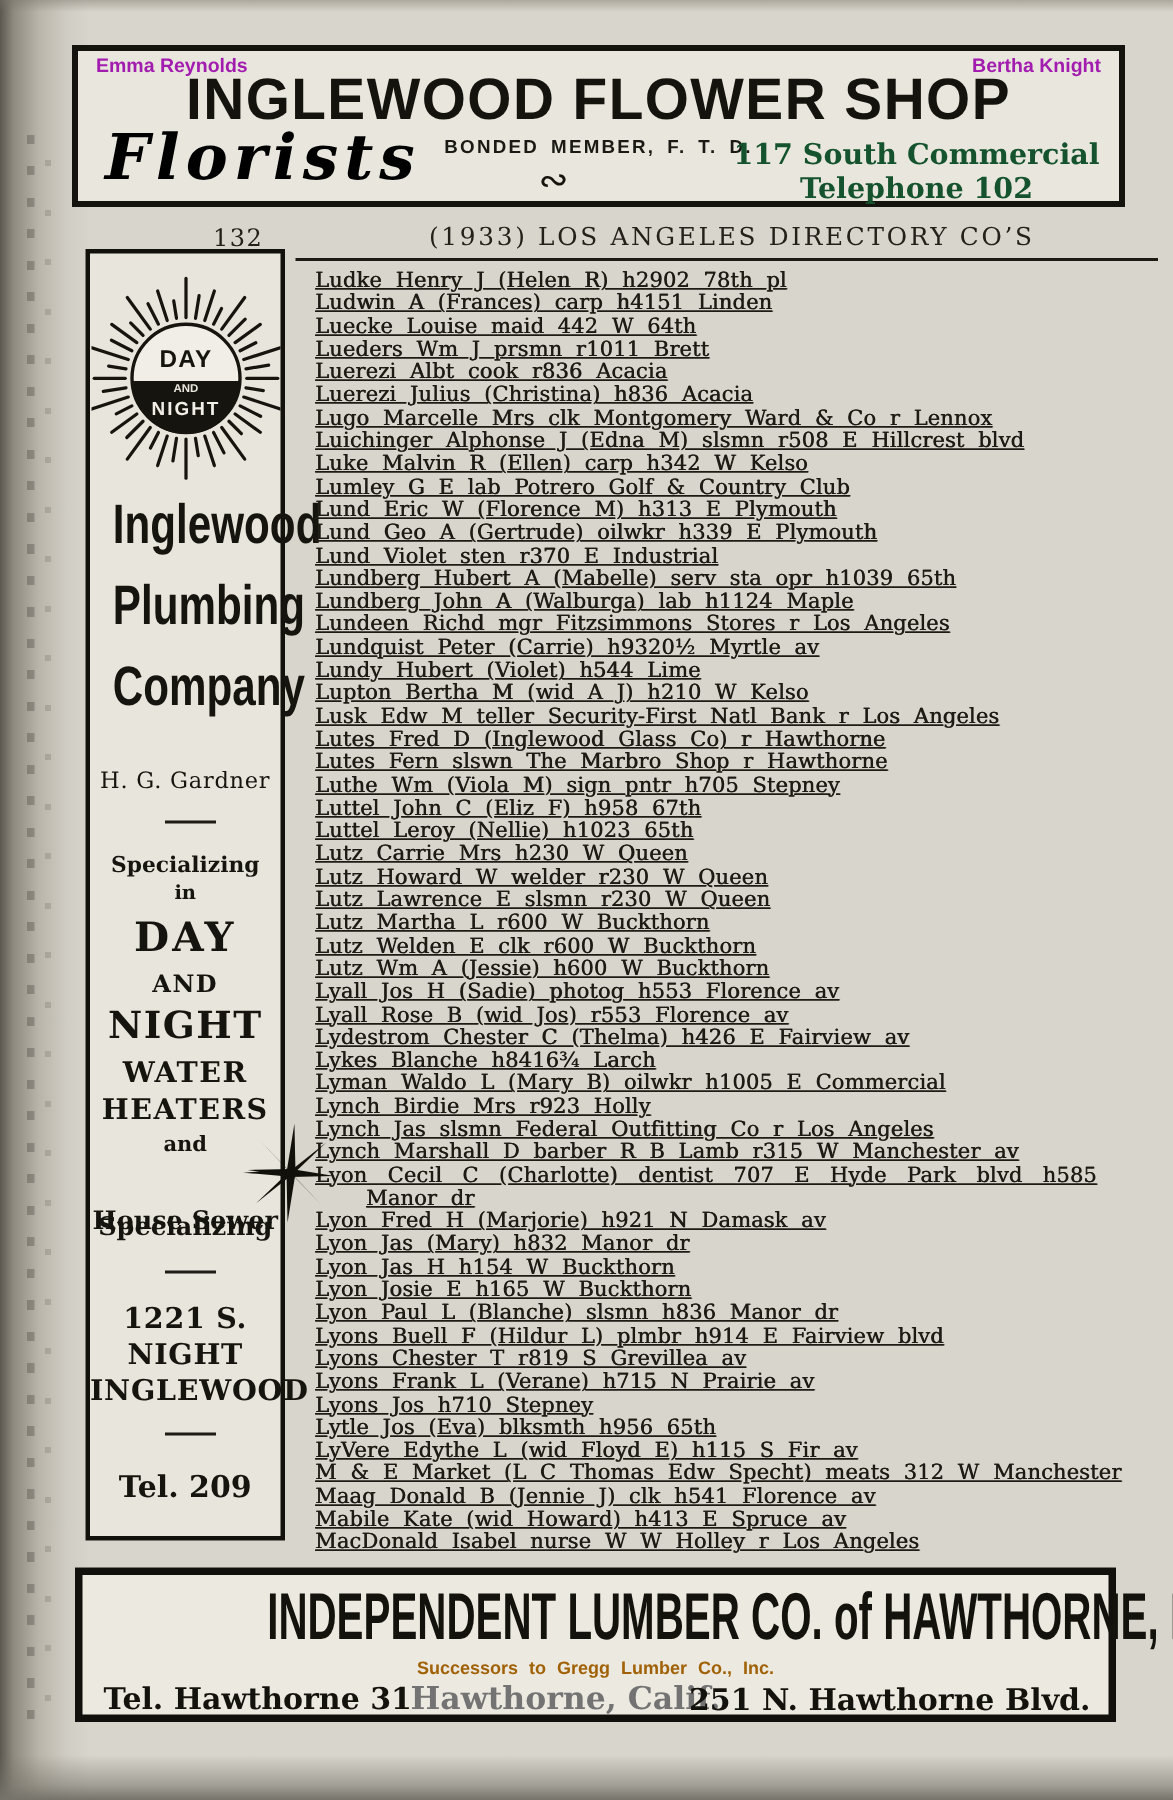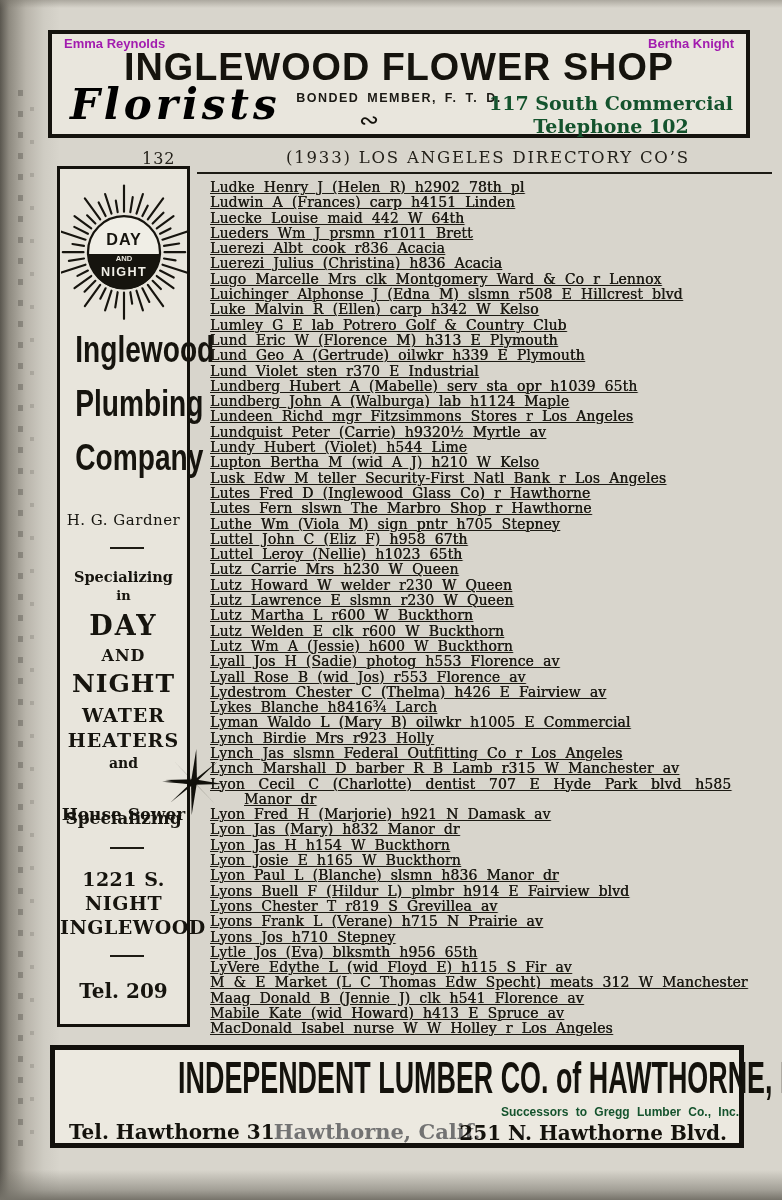--- a/index.html
+++ b/index.html
@@ -103,22 +103,22 @@
   .bottom-ad{
     position:absolute;left:50px;top:1045px;width:694px;height:103px;box-sizing:border-box;
     background:#ece9e0;border:5px solid #12100c;
   }
   .lumber-title{
     position:absolute;top:4px;left:0;right:0;text-align:center;
     font:bold 42px "Liberation Sans",sans-serif;color:#14120c;
     transform:scaleX(.64) scaleY(1.05);white-space:nowrap;
   }
   .lumber-succ{
-    position:absolute;top:55px;left:0;right:0;text-align:right;
-    font:bold 12px "Liberation Sans",sans-serif;color:#14532d;word-spacing:4px;
+    position:absolute;top:55px;left:0;right:0;text-align:center;
+    font:bold 12px "Liberation Sans",sans-serif;color:#a16207;word-spacing:4px;
   }
   .lumber-tel{position:absolute;left:14px;top:70px;font:bold 20px "DejaVu Serif",serif;color:#14120c;}
   .lumber-city{position:absolute;left:0;right:40px;top:69px;text-align:center;font:bold 21px "DejaVu Serif",serif;color:#737373;}
   .lumber-addr{position:absolute;right:12px;top:71px;font:bold 20px "DejaVu Serif",serif;color:#14120c;}
 </style>
 </head>
 <body>
 
 <div class="page">
   <div class="binding-marks"></div>

